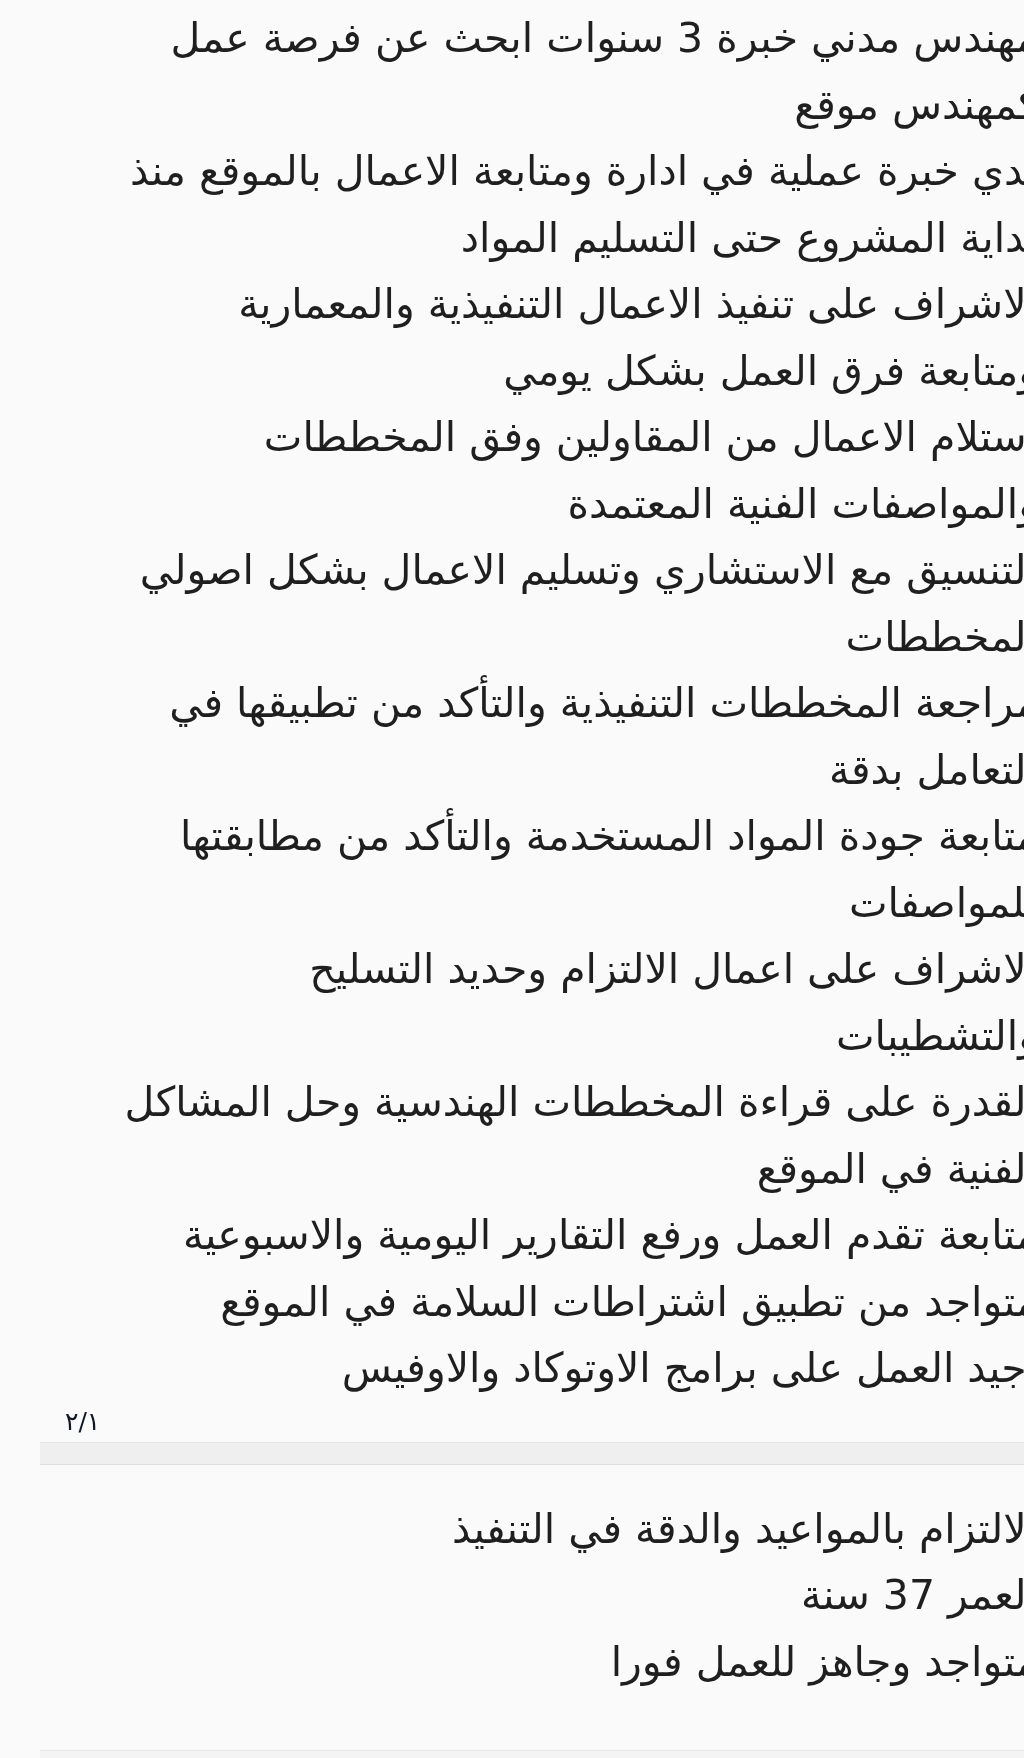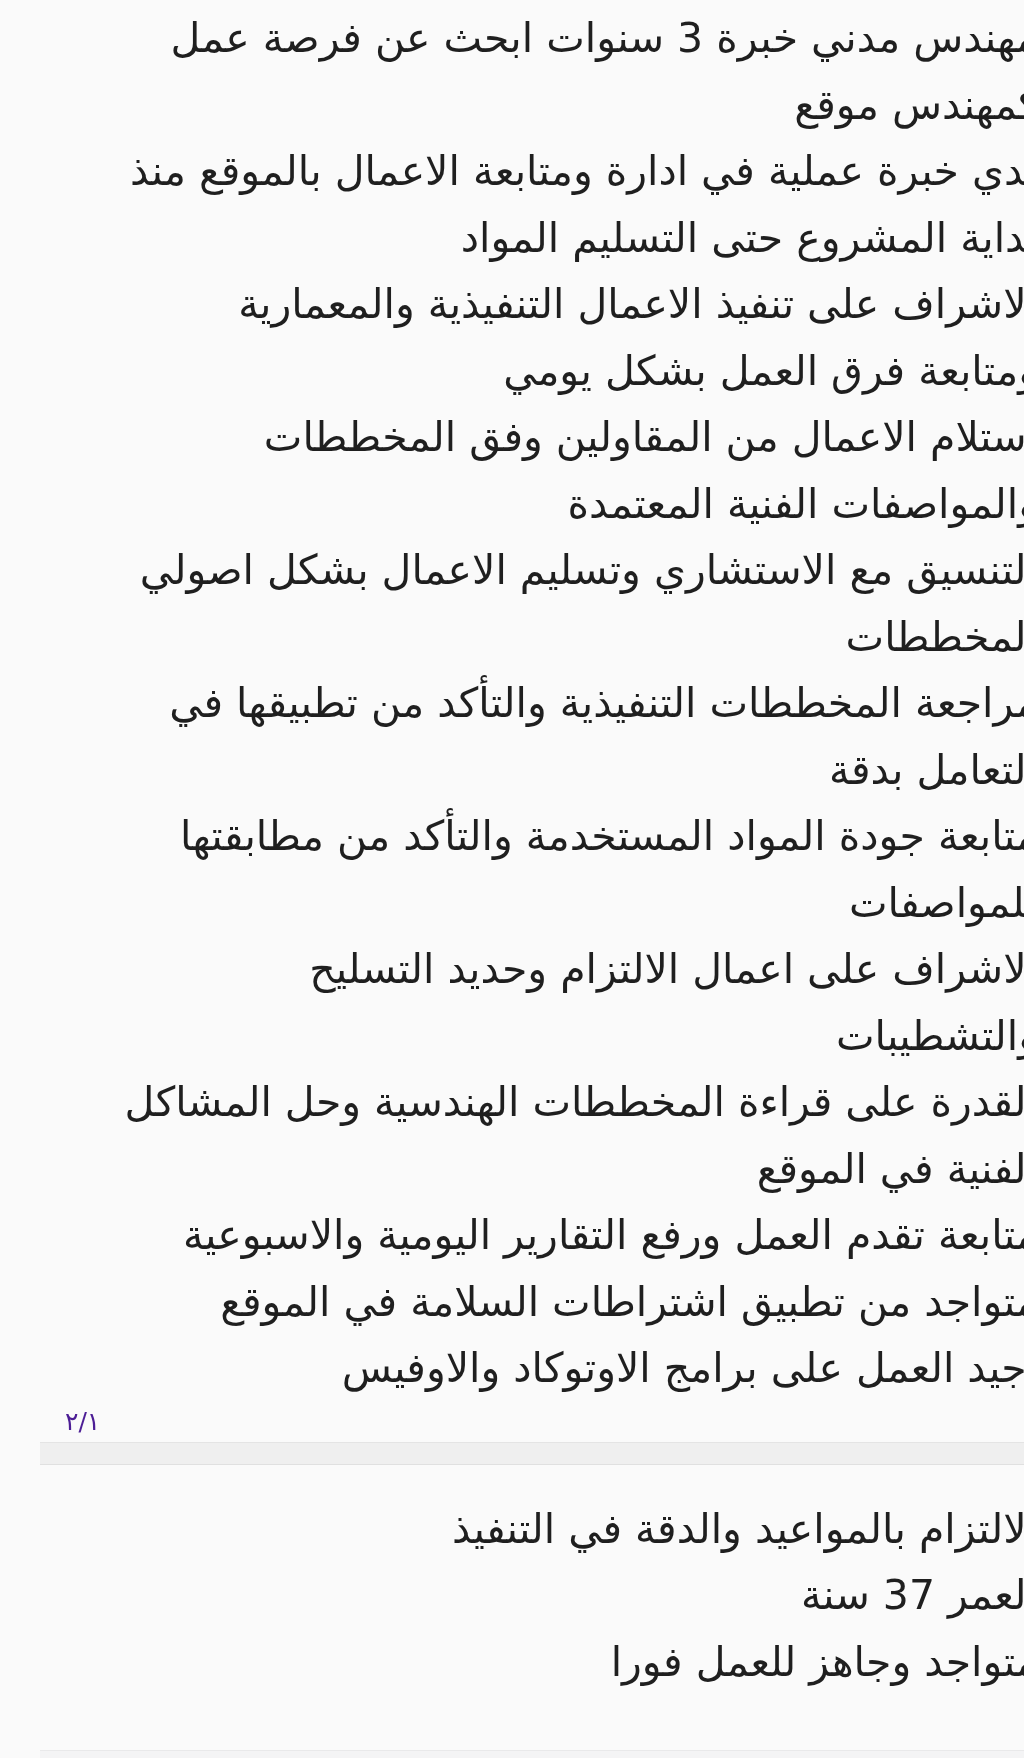--- a/index.html
+++ b/index.html
@@ -33,21 +33,21 @@
   .page-indicator-row {
     direction: ltr;
     text-align: left;
     padding: 2px 0 0 25px;
     height: 40px;
     box-sizing: border-box;
   }
   .page-indicator {
     font-size: 25px;
     line-height: 36px;
-    color: #4c1d95;
+    color: #0f172a;
     text-align: center;
   }
   .page-divider {
     height: 23px;
     box-sizing: border-box;
     background: #efefef;
     border-top: 1px solid #e4e4e4;
     border-bottom: 1px solid #e0e0e0;
   }
   .page2 { padding-top: 31px; }

